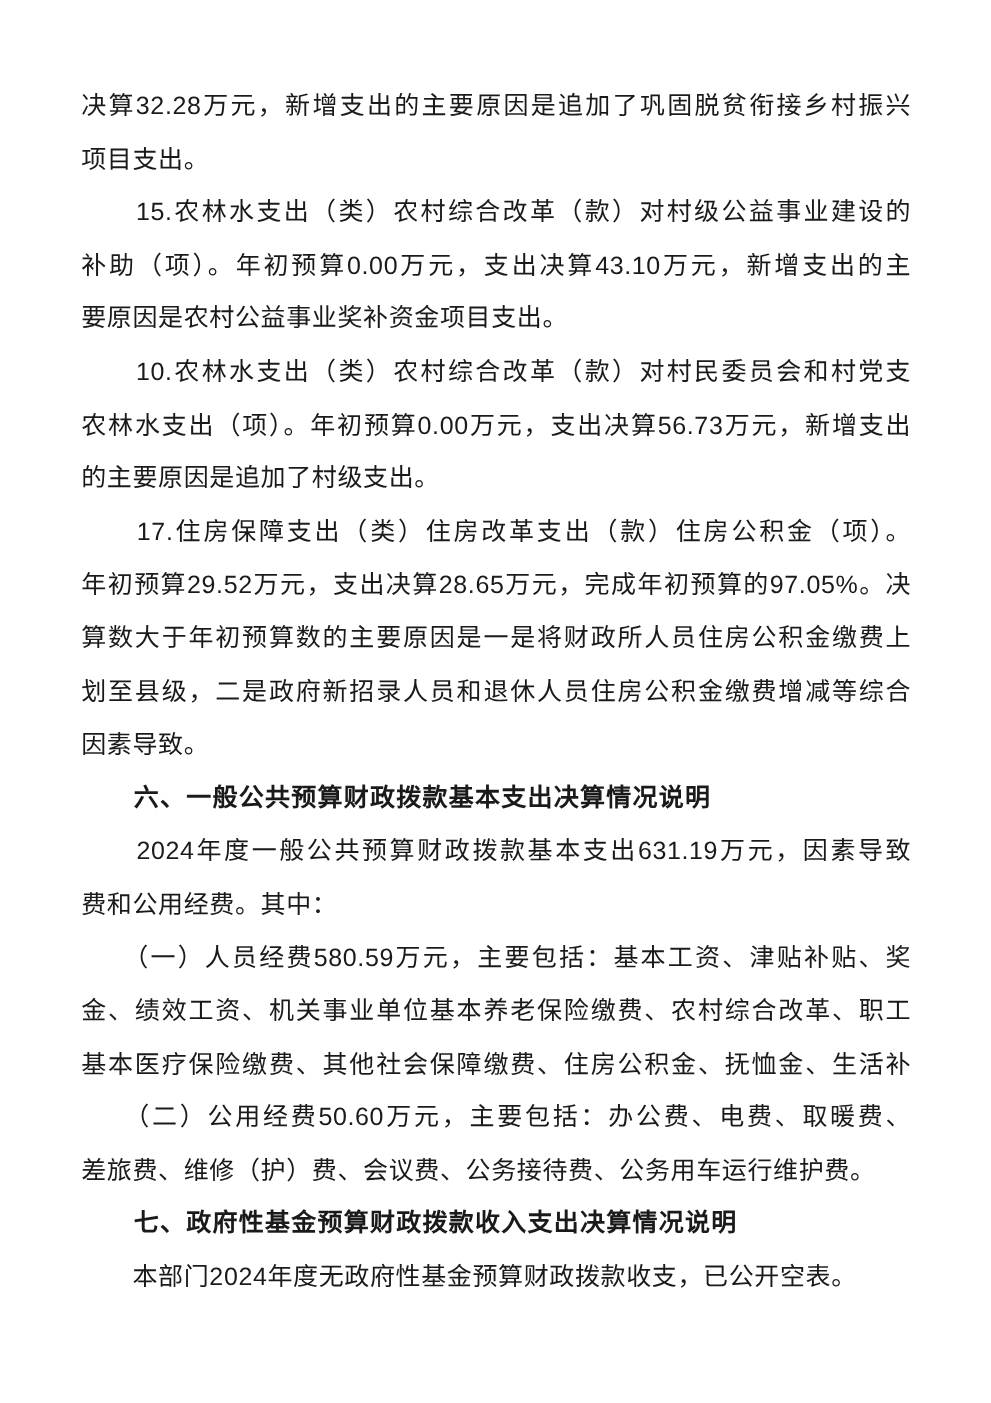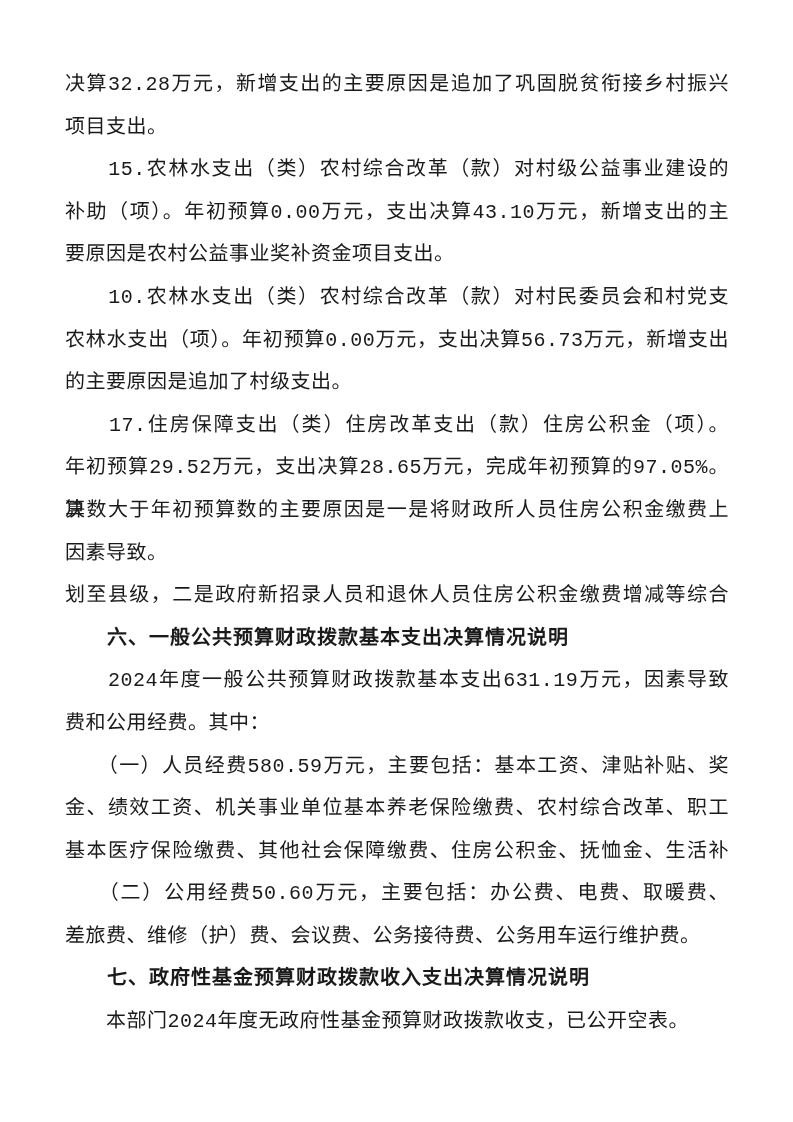--- a/index.html
+++ b/index.html
@@ -20,21 +20,21 @@
     overflow: hidden;
     box-sizing: border-box;
   }
   .content {
     position: absolute;
     left: 65px;
     top: 64px;
     width: 664px;
   }
   .line {
-    font-family: Liberation Mono, monospace;
+    font-family: Liberation Sans, sans-serif;
     font-size: 20px;
     line-height: 42.6px;
     height: 42.6px;
     color: var(--ink);
     text-align: left;
     letter-spacing: 0.5px;
   }
   .line.fill {
     text-align: justify;
     text-align-last: justify;
@@ -60,22 +60,22 @@
       </div>
       <div class="block body">
         <div class="line fill">　　10.农林水支出（类）农村综合改革（款）对村民委员会和村党支</div>
         <div class="line fill">农林水支出（项）。年初预算0.00万元，支出决算56.73万元，新增支出</div>
         <div class="line">的主要原因是追加了村级支出。</div>
       </div>
       <div class="block body">
         <div class="line fill">　　17.住房保障支出（类）住房改革支出（款）住房公积金（项）。</div>
         <div class="line fill">年初预算29.52万元，支出决算28.65万元，完成年初预算的97.05%。决</div>
         <div class="line fill">算数大于年初预算数的主要原因是一是将财政所人员住房公积金缴费上</div>
+        <div class="line fill">划至县级，二是政府新招录人员和退休人员住房公积金缴费增减等综合</div>
         <div class="line">因素导致。</div>
-        <div class="line fill">划至县级，二是政府新招录人员和退休人员住房公积金缴费增减等综合</div>
       </div>
       <div class="block heading">
         <div class="line">　　六、一般公共预算财政拨款基本支出决算情况说明</div>
       </div>
       <div class="block body">
         <div class="line fill">　　2024年度一般公共预算财政拨款基本支出631.19万元，因素导致</div>
         <div class="line">费和公用经费。其中：</div>
       </div>
       <div class="block body">
         <div class="line fill">　　（一）人员经费580.59万元，主要包括：基本工资、津贴补贴、奖</div>

